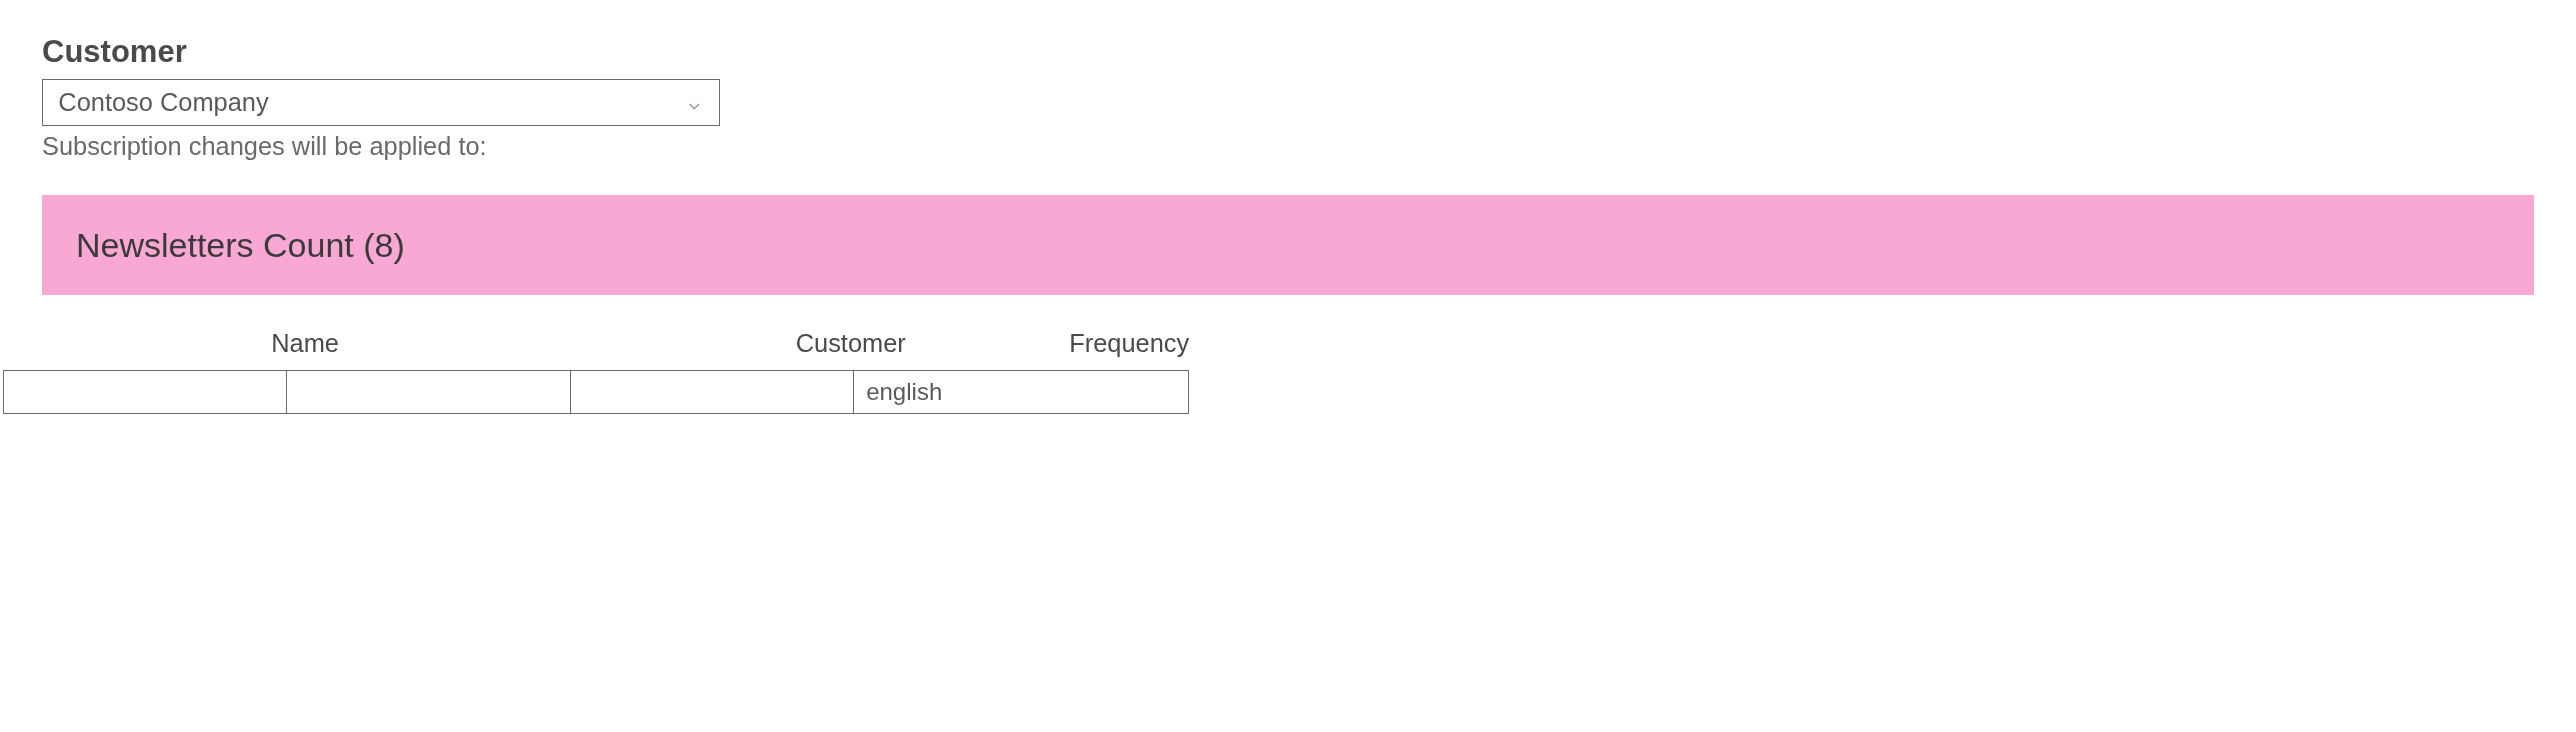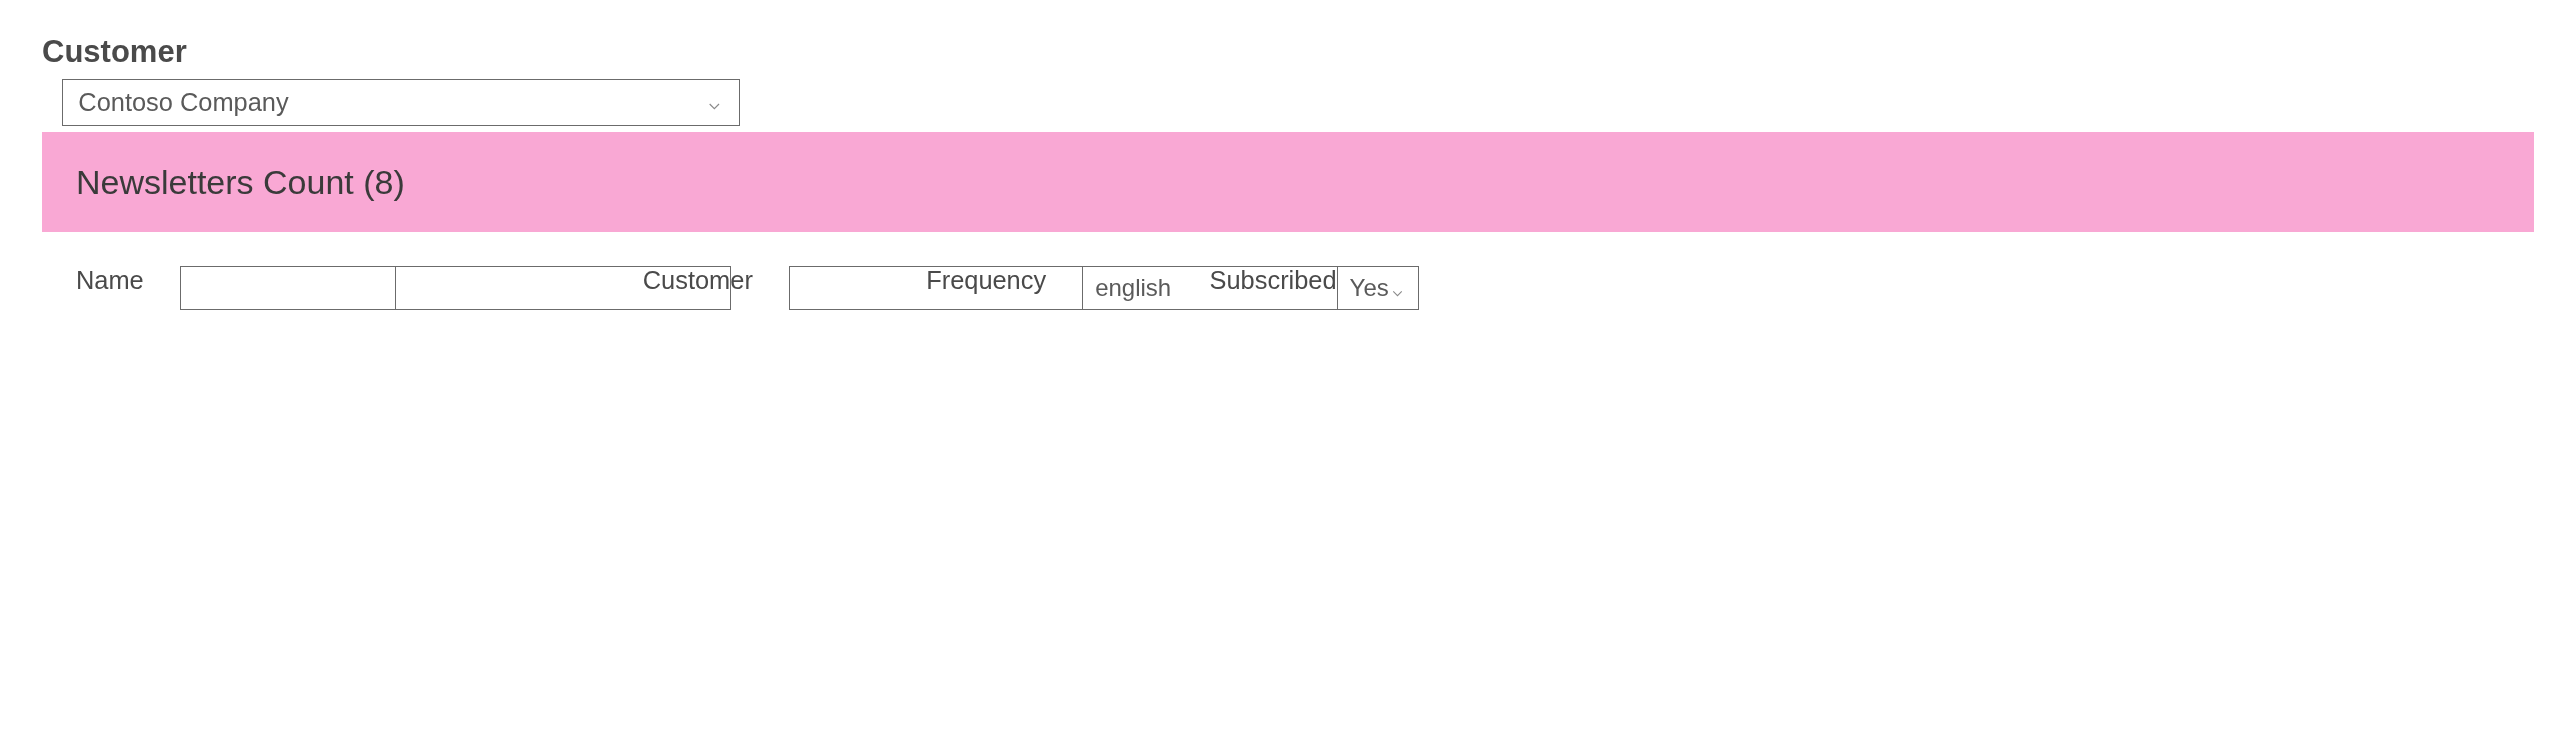--- a/index.html
+++ b/index.html
@@ -17,21 +17,20 @@
     .field-label {
       font-size: 31px;
       color: #4a4a4a;
       margin-bottom: 8.5px;
       font-weight: 700;
     }
     .customer-select-wrap {
       position: relative;
       width: 678px;
       margin-bottom: 6.8px;
-      margin-left: 20px;
     }
     .customer-select {
       width: 100%;
       height: 47px;
       border: 1.3px solid #6b6b6b;
       background: #ffffff;
       padding: 0 15.3px;
       font-size: 25.4px;
       color: #5a5a5a;
       display: flex;
@@ -67,21 +66,22 @@
       font-weight: 400;
     }
     .filter-row {
       display: flex;
       gap: 20.4px;
       padding: 0 34px;
       align-items: flex-end;
     }
     .filter-col {
       display: flex;
-      flex-direction: row;
+      flex-direction: column;
+      align-items: flex-end;
     }
     .filter-col-name { width: 263px; }
     .filter-col-desc { width: 263px; }
     .filter-col-freq { width: 263px; }
     .filter-col-lang { width: 263px; }
     .filter-col-sub  { width: 161px; }
     .filter-label {
       font-size: 25.4px;
       color: #4a4a4a;
       margin-bottom: 12px;
@@ -123,20 +123,21 @@
   <div class="customer-select-wrap">
     <div class="customer-select">
       <span>Contoso Company</span>
       <span class="chevron-icon">
         <svg viewBox="0 0 24 24">
             <polyline points="6 9 12 15 18 9"></polyline>
           </svg>
       </span>
     </div>
   </div>
+  <div class="helper-text">Subscription changes will be applied to:</div>
 </div>
 
 <div class="section-header">
   <div class="section-title">Newsletters Count (8)</div>
 </div>
 
 <div class="filter-row">
 
   <div class="filter-col filter-col-name">
     <div class="filter-label">Name</div>
@@ -150,26 +151,15 @@
   <div class="filter-col filter-col-freq">
     <div class="filter-label">Customer</div>
     <input class="filter-input" type="text" value="" style="">
   </div>
 
   <div class="filter-col filter-col-lang">
     <div class="filter-label">Frequency</div>
     <input class="filter-input" type="text" value="english" style="">
   </div>
 
-  <div class="filter-col filter-col-sub">
-    <div class="filter-label">Subscribed</div>
-    <div class="filter-select">
-      <span>Yes</span>
-      <span class="chevron-icon">
-        <svg viewBox="0 0 24 24">
-            <polyline points="6 9 12 15 18 9"></polyline>
-          </svg>
-      </span>
-    </div>
-  </div>
 
 </div>
 
 
 </body></html>

